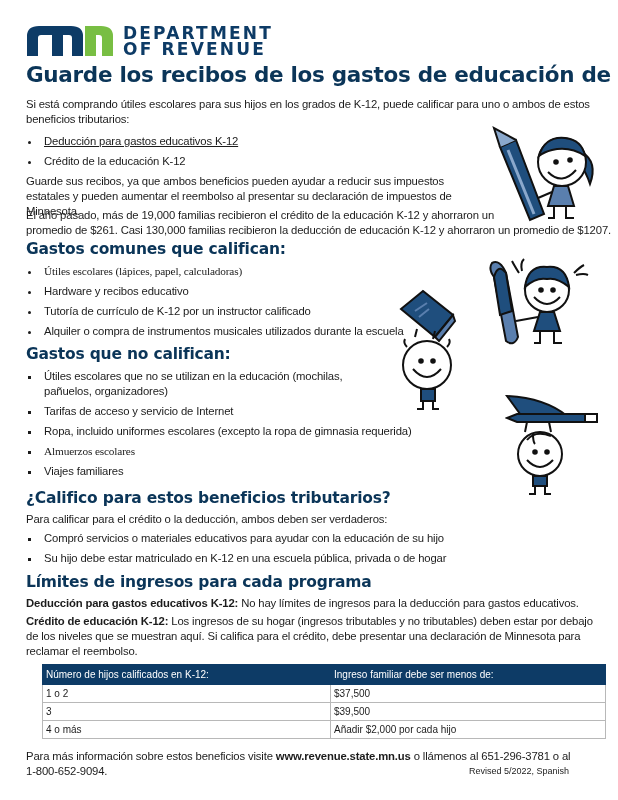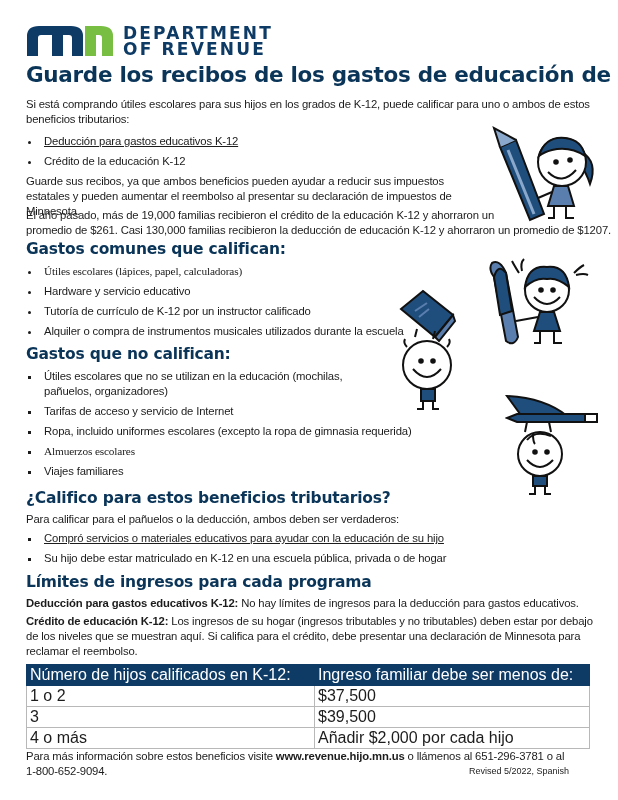--- a/index.html
+++ b/index.html
@@ -14,21 +14,21 @@
            color:#0b3558; letter-spacing:-0.3px; font-family:"DejaVu Sans", sans-serif; white-space:nowrap; }
   .txt { position:absolute; font-size:11.3px; line-height:15px; color:#1c1c1c; letter-spacing:-0.15px; }
   .h2 { position:absolute; font-size:15.5px; font-weight:bold; color:#0b3558; letter-spacing:-0.2px;
         font-family:"DejaVu Sans", sans-serif; white-space:nowrap; }
   ul.bl { position:absolute; margin:0; padding:0; list-style:none; }
   ul.bl li { position:relative; padding-left:18px; font-size:11.3px; line-height:15px;
              color:#1c1c1c; letter-spacing:-0.15px; }
   ul.bl li::before { content:""; position:absolute; left:2px; top:7px; width:3px; height:3px; background:#1c1c1c; border-radius:50%; }
   ul.sq li::before { border-radius:0; }
   b { font-weight:bold; }
-  table.inc { position:absolute; left:26px; top:664px; width:564px; border-collapse:collapse; font-size:16px; }
+  table.inc { position:absolute; left:42px; top:664px; width:564px; border-collapse:collapse; font-size:10px; }
   table.inc th { background:#0d3b66; color:#ffffff; font-weight:normal; text-align:left; padding:1px 3px; height:17px; border:1px solid #0d3b66; }
   table.inc td { border:1px solid #b8b8b8; padding:1px 3px; height:15px; color:#1c1c1c; }
   table.inc th:first-child, table.inc td:first-child { width:281px; }
   .art { position:absolute; }
 </style>
 </head>
 <body>
 
 <div class="page">
 
@@ -52,38 +52,38 @@
   </ul>
   <div class="txt" style="left:26px; top:174px; width:445px;">Guarde sus recibos, ya que ambos beneficios pueden ayudar a reducir sus impuestos estatales y pueden aumentar el reembolso al presentar su declaración de impuestos de Minnesota.</div>
   <div class="txt" style="left:26px; top:208px; width:590px;">
     <div>El año pasado, más de 19,000 familias recibieron el crédito de la educación K-12 y ahorraron un</div>
     <div style="white-space:nowrap;">promedio de $261. Casi 130,000 familias recibieron la deducción de educación K-12 y ahorraron un promedio de $1207.</div>
   </div>
 
   <div class="h2" style="left:26px; top:240px;">Gastos comunes que califican:</div>
   <ul class="bl" style="left:26px; top:264px;">
     <li style="margin-bottom:5px;font-family:Liberation Serif, serif;">Útiles escolares (lápices, papel, calculadoras)</li>
-    <li style="margin-bottom:5px;">Hardware y servicio educativo</li>
+    <li style="margin-bottom:5px;">Hardware y recibos educativo</li>
     <li style="margin-bottom:5px;">Tutoría de currículo de K-12 por un instructor calificado</li>
     <li>Alquiler o compra de instrumentos musicales utilizados durante la escuela</li>
   </ul>
 
   <div class="h2" style="left:26px; top:345px;">Gastos que no califican:</div>
   <ul class="bl sq" style="left:26px; top:369px; width:360px;">
     <li style="margin-bottom:5px;">Útiles escolares que no se utilizan en la educación (mochilas, pañuelos, organizadores)</li>
     <li style="margin-bottom:5px;">Tarifas de acceso y servicio de Internet</li>
     <li style="margin-bottom:5px; white-space:nowrap;">Ropa, incluido uniformes escolares (excepto la ropa de gimnasia requerida)</li>
     <li style="margin-bottom:5px;font-family:Liberation Serif, serif;">Almuerzos escolares</li>
     <li>Viajes familiares</li>
   </ul>
 
   <div class="h2" style="left:26px; top:489px;">¿Califico para estos beneficios tributarios?</div>
-  <div class="txt" style="left:26px; top:512px;">Para calificar para el pañuelos o la deducción, ambos deben ser verdaderos:</div>
+  <div class="txt" style="left:26px; top:512px;">Para calificar para el crédito o la deducción, ambos deben ser verdaderos:</div>
   <ul class="bl sq" style="left:26px; top:531px;">
-    <li style="margin-bottom:5px;text-decoration:underline;">Compró servicios o materiales educativos para ayudar con la educación de su hijo</li>
+    <li style="margin-bottom:5px;">Compró servicios o materiales educativos para ayudar con la educación de su hijo</li>
     <li>Su hijo debe estar matriculado en K-12 en una escuela pública, privada o de hogar</li>
   </ul>
 
   <div class="h2" style="left:26px; top:573px;">Límites de ingresos para cada programa</div>
   <div class="txt" style="left:26px; top:596px; width:580px;">
     <b>Deducción para gastos educativos K-12:</b><span> No hay límites de ingresos para la deducción para gastos educativos.</span>
   </div>
   <div class="txt" style="left:26px; top:614px; width:575px;">
     <b>Crédito de educación K-12:</b><span> Los ingresos de su hogar (ingresos tributables y no tributables) deben estar por debajo de los niveles que se muestran aquí. Si califica para el crédito, debe presentar una declaración de Minnesota para reclamar el reembolso.</span>
   </div>
@@ -105,21 +105,21 @@
         <td>$39,500</td>
       </tr>
       <tr>
         <td>4 o más</td>
         <td>Añadir $2,000 por cada hijo</td>
       </tr>
     </tbody>
   </table>
 
   <div class="txt" style="left:26px; top:749px; width:580px;">
-    <div><span>Para más información sobre estos beneficios visite </span><b>www.revenue.hijo.mn.us</b><span> o llámenos al 651-296-3781 o al</span></div>
+    <div><span>Para más información sobre estos beneficios visite </span><b>www.revenue.state.mn.us</b><span> o llámenos al 651-296-3781 o al</span></div>
     <div>1-800-652-9094.</div>
   </div>
   <div style="position:absolute; right:26px; top:766px; font-size:9px; color:#1c1c1c;">Revised 5/2022, Spanish</div>
 
   <svg class="art" style="left:490px; top:122px;" width="110" height="100" viewBox="0 0 110 100">
     <g stroke="#111" stroke-width="2" fill="none">
       <path d="M92 30 Q108 40 100 62 Q96 50 90 42" fill="#1f4e7d"></path>
       <circle cx="72" cy="40" r="24" fill="#fff"></circle>
       <path d="M49 34 Q55 14 75 16 Q92 18 95 34 Q80 24 62 28 Q54 30 49 34Z" fill="#1f4e7d"></path>
       <circle cx="66" cy="40" r="1.8" fill="#111"></circle>

